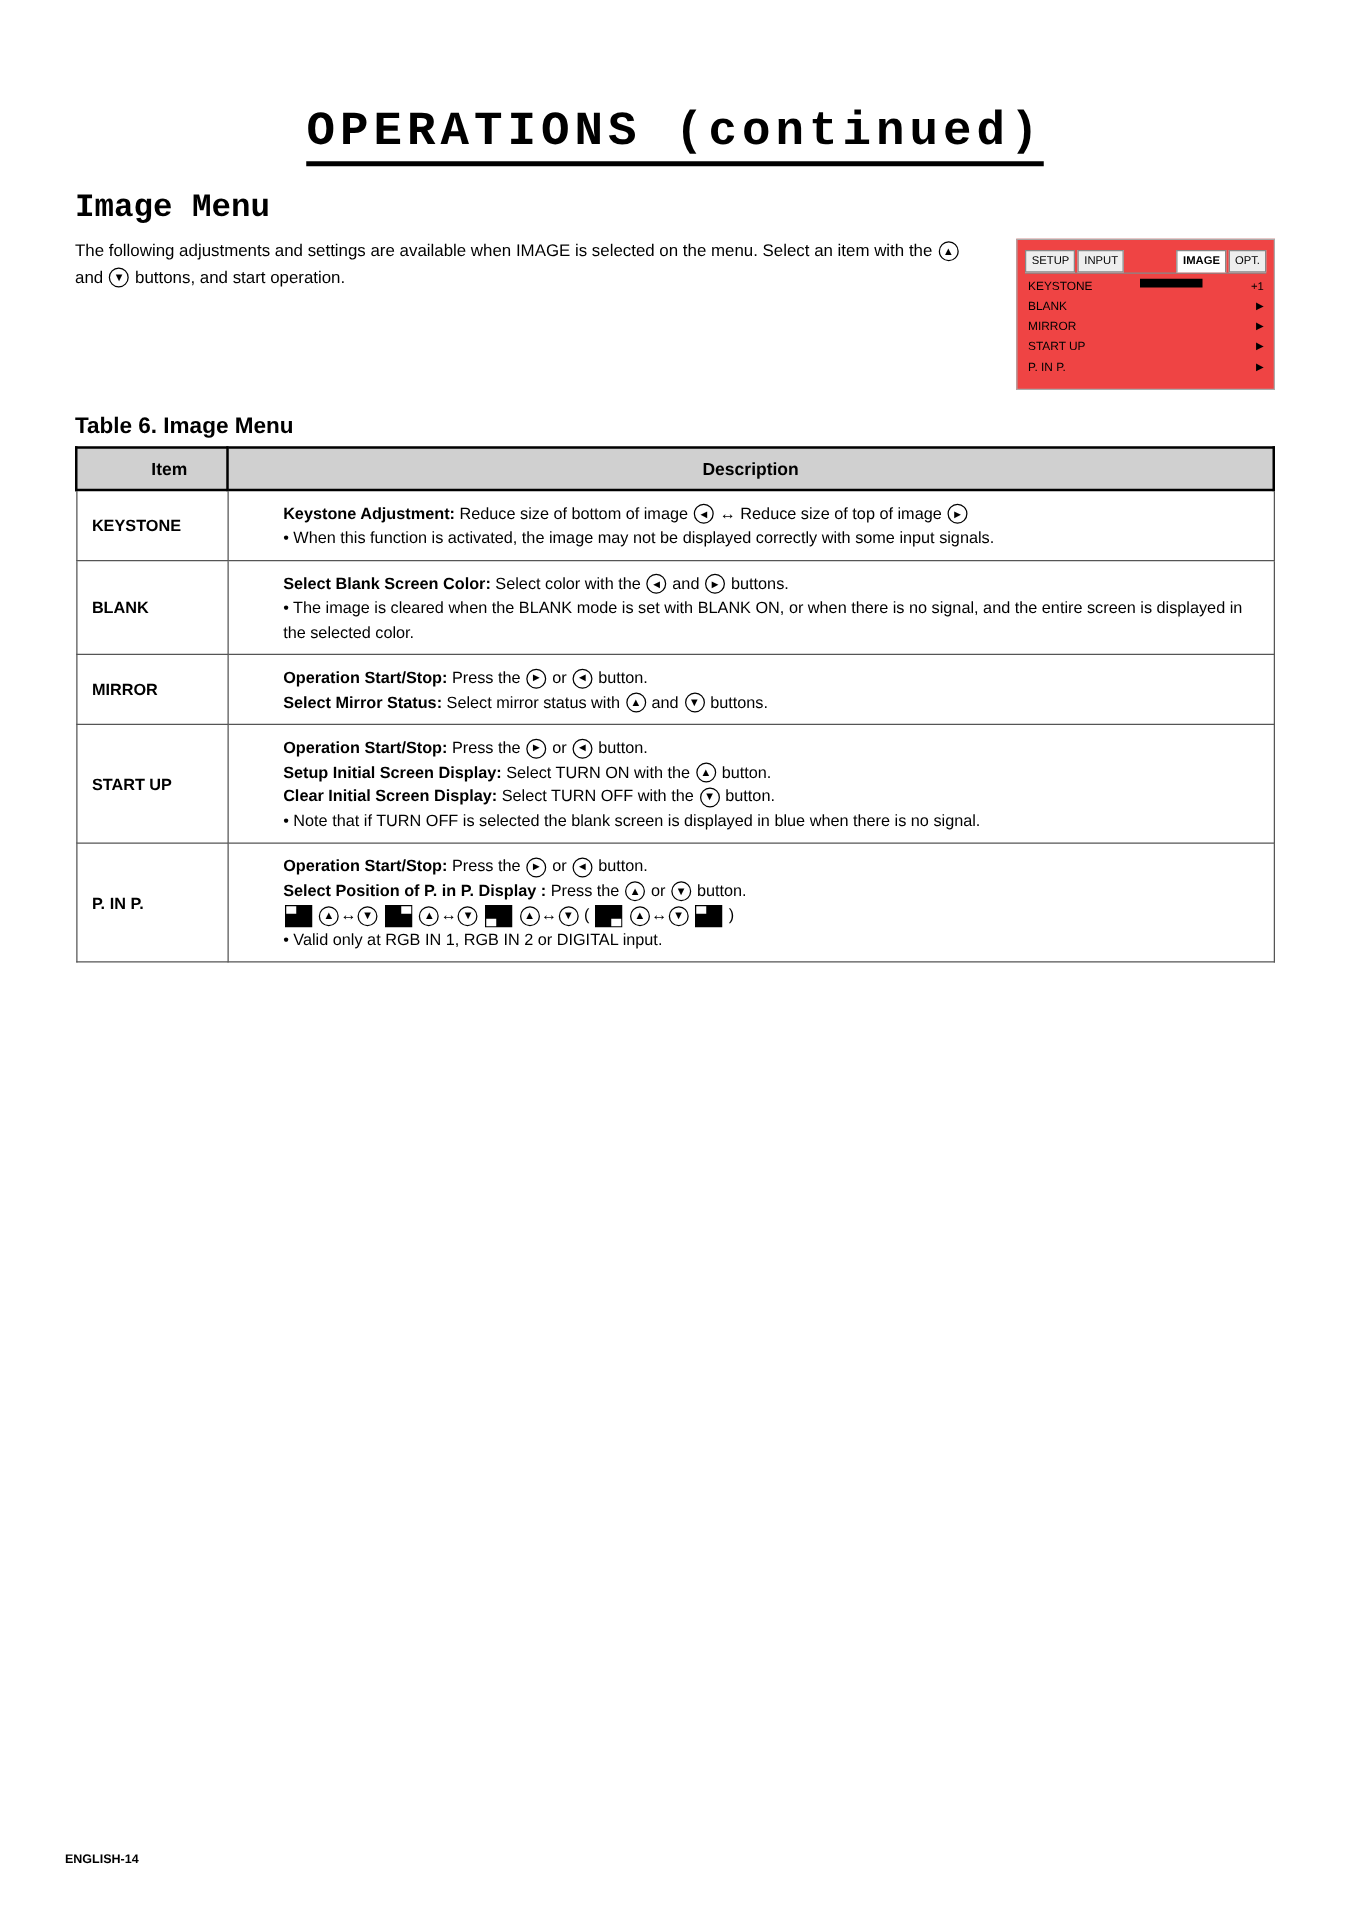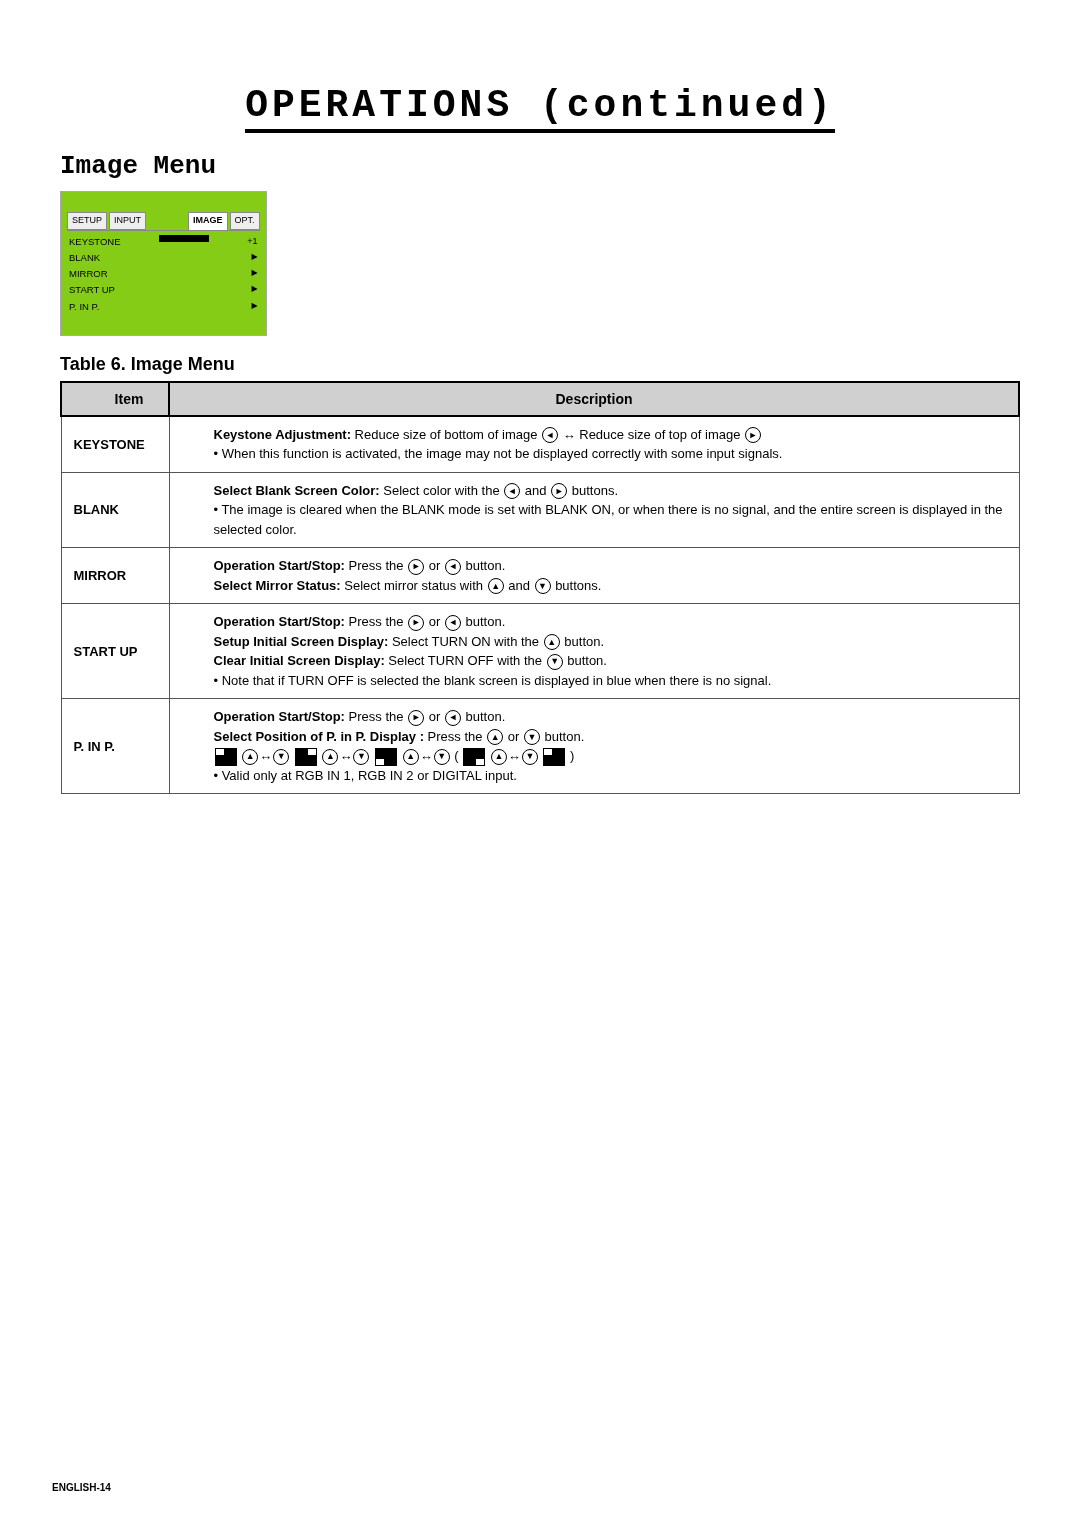--- a/index.html
+++ b/index.html
@@ -50,25 +50,25 @@
 
     .intro-text {
       flex: 1;
       font-size: 13.5px;
       line-height: 1.55;
     }
 
     
     .mini-menu {
       border: 1px solid #aaa;
-      padding: 20px 6px;
+      padding: 8px 6px;
       min-width: 160px;
       font-size: 10px;
       line-height: 1.5;
-      background: #84cc16;
+      background: #ef4444;
       flex-shrink: 0;
       text-align: right;
     }
 
     .mini-menu-tabs {
       display: flex;
       gap: 2px;
       border-bottom: 1px solid #888;
       margin-bottom: 3px;
       font-size: 9px;
@@ -126,21 +126,21 @@
     .main-table th {
       background: #d0d0d0;
       border: 2px solid #000;
       padding: 8px 14px;
       text-align: center;
       font-size: 14px;
       font-weight: bold;
     }
 
     .main-table th.item-col {
-      width: 108px;
+      width: 121px;
       padding-left: 42px;
     }
 
     .main-table td {
       border: 1.5px solid #555;
       padding: 8px 12px;
       vertical-align: top;
       font-size: 13px;
       line-height: 1.5;
     }
@@ -189,20 +189,27 @@
 </head>
 <body>
 
 <div class="page-header">
   <div class="page-title">OPERATIONS (continued)</div>
 </div>
 
 <div class="section-title">Image Menu</div>
 
 <div class="intro-block">
+  <div class="intro-text">
+    <span>The following adjustments and settings are available when IMAGE is selected on the menu. Select an item with the</span>
+    <span class="btn-circle">▲</span>
+    and
+    <span class="btn-circle">▼</span>
+    <span>buttons, and start operation.</span>
+  </div>
   <div class="mini-menu">
     <div class="mini-menu-tabs">
       <span class="mini-menu-tab">SETUP</span>
       <span class="mini-menu-tab">INPUT</span>
       <span class="mini-menu-tab active">IMAGE</span>
       <span class="mini-menu-tab">OPT.</span>
     </div>
     <div class="mini-menu-item">
       <span>KEYSTONE</span>
       <span class="mini-bar-fill"></span>

